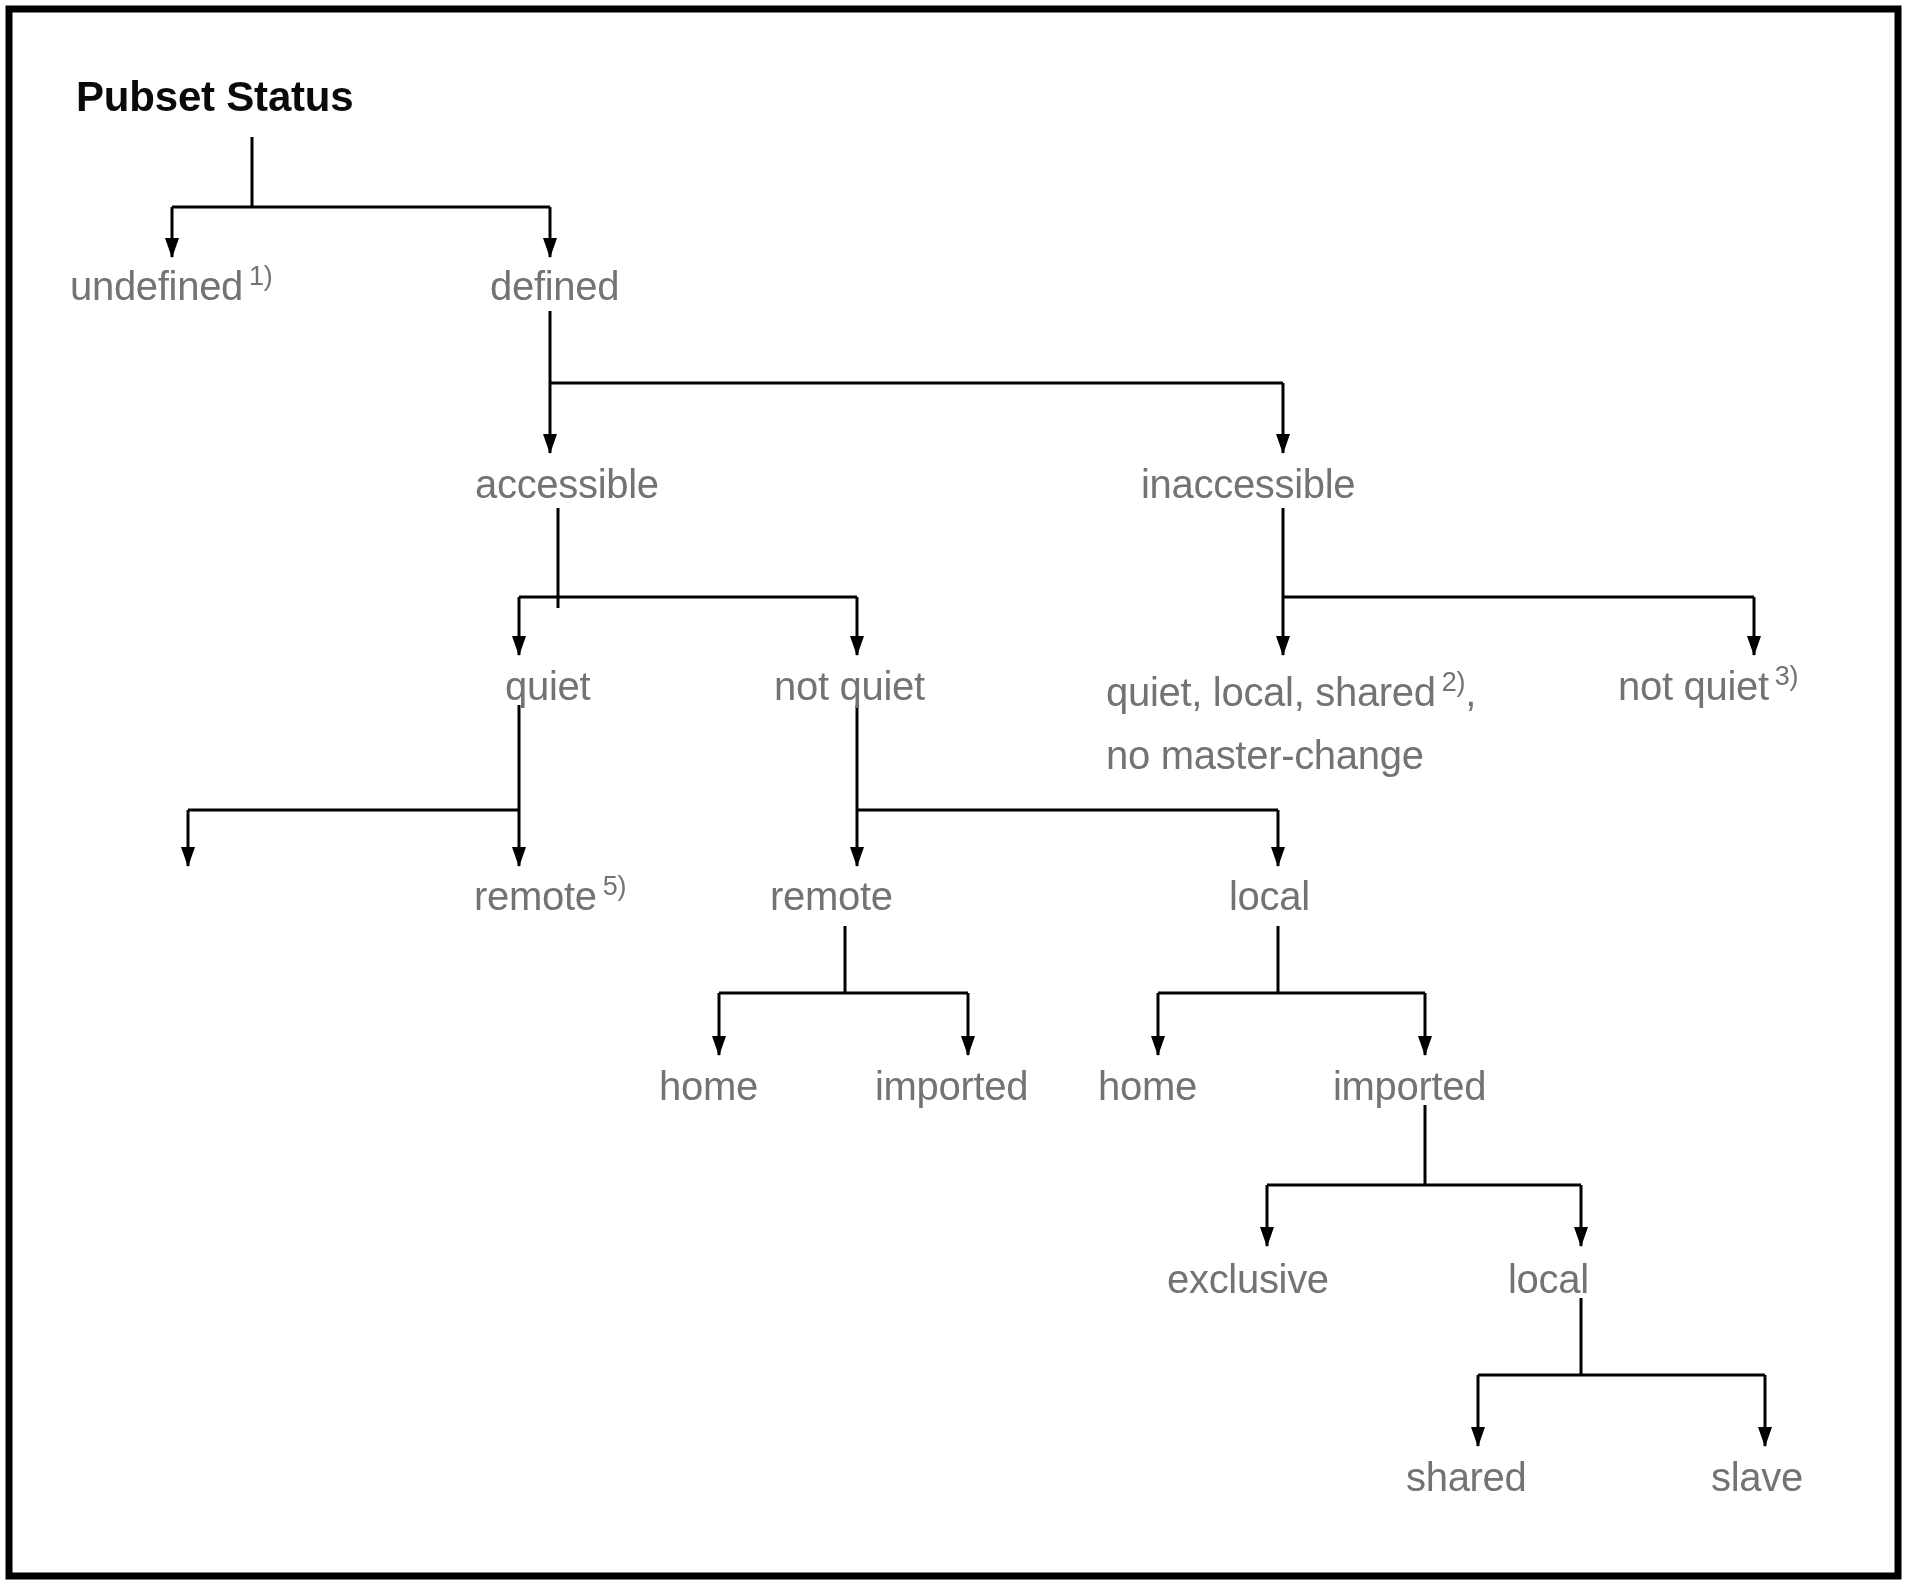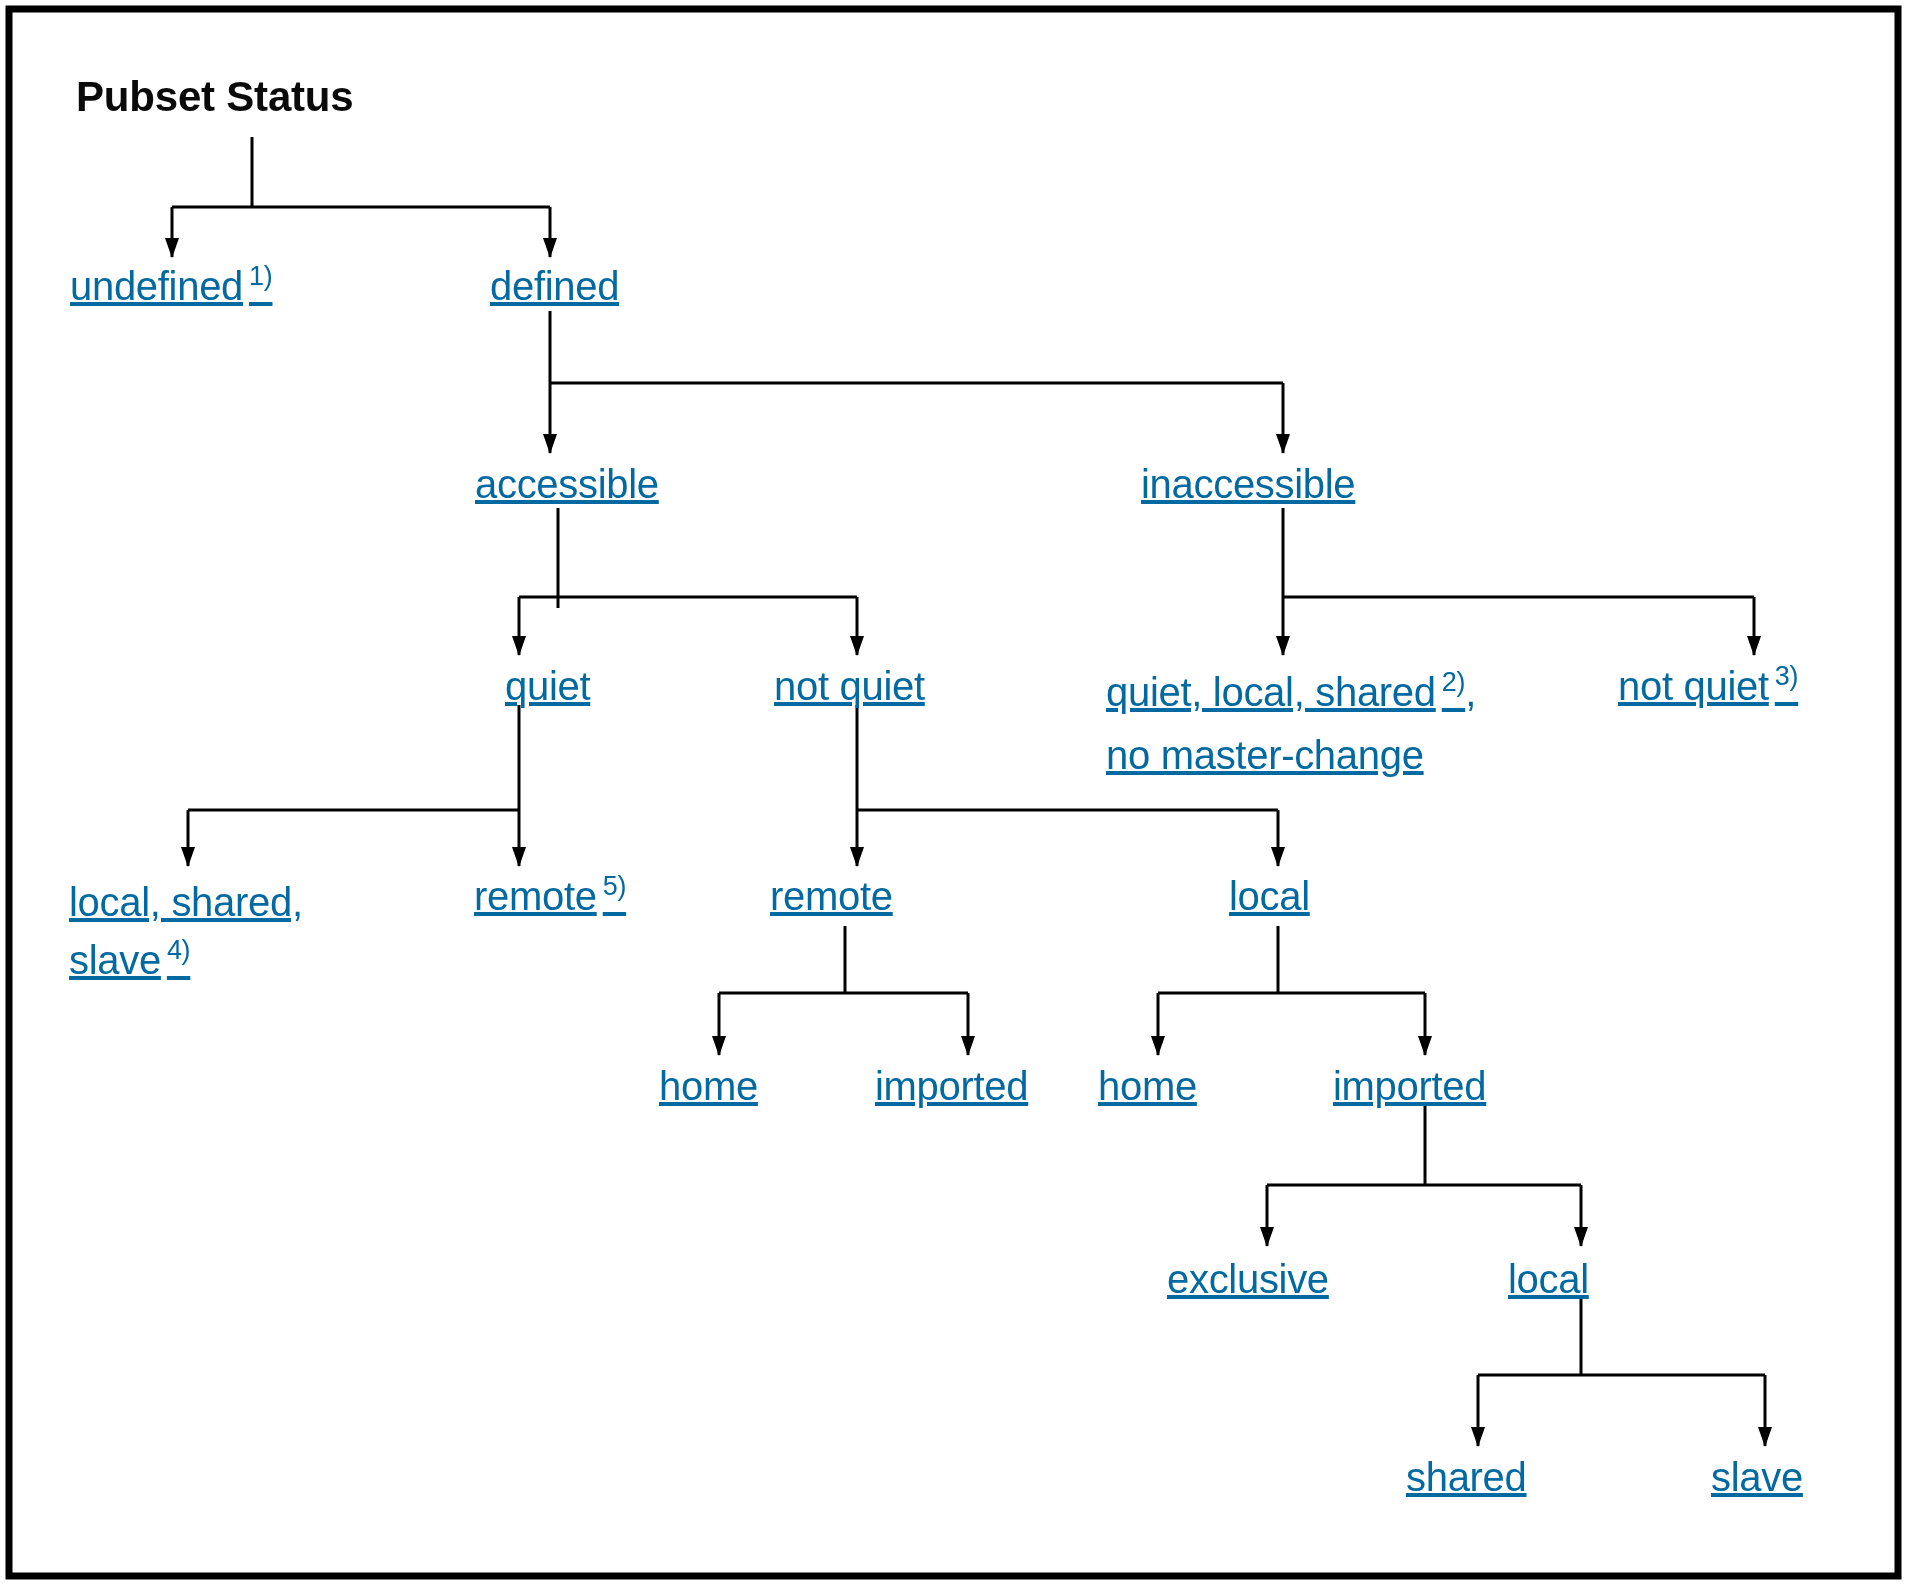--- a/index.html
+++ b/index.html
@@ -20,22 +20,21 @@
     position: absolute;
     left: 0;
     top: 0;
   }
   .node {
     position: absolute;
     font-size: 40px;
     line-height: 46px;
     letter-spacing: -0.3px;
     white-space: nowrap;
-    color: #0369a1;
-    text-decoration: underline;
+    color: #737373;
   }
   .node.twoline {
     line-height: 58px;
   }
   .title {
     position: absolute;
     font-size: 42px;
     font-weight: bold;
     letter-spacing: -0.2px;
     white-space: nowrap;
@@ -143,21 +142,20 @@
   <div class="node" style="left:1141px; top:461px;"><span>inaccessible</span></div>
 
   <div class="node" style="left:471px; top:663px;margin-left:34px;"><span>quiet</span></div>
 
   <div class="node" style="left:774px; top:663px;"><span>not quiet</span></div>
 
   <div class="node twoline" style="left:1106px; top:663px;"><span>quiet, local, shared</span><span class="sup">2)</span><span>,</span><br><span>no master-change</span></div>
 
   <div class="node" style="left:1618px; top:663px;"><span>not quiet</span><span class="sup">3)</span></div>
 
-  <div class="node twoline" style="left:69px; top:873px;"><span>local, shared,</span><br><span>slave</span><span class="sup2">4)</span></div>
 
   <div class="node" style="left:474px; top:873px;"><span>remote</span><span class="sup">5)</span></div>
 
   <div class="node" style="left:770px; top:873px;"><span>remote</span></div>
 
   <div class="node" style="left:1229px; top:873px;"><span>local</span></div>
 
   <div class="node" style="left:659px; top:1063px;"><span>home</span></div>
 
   <div class="node" style="left:875px; top:1063px;"><span>imported</span></div>

